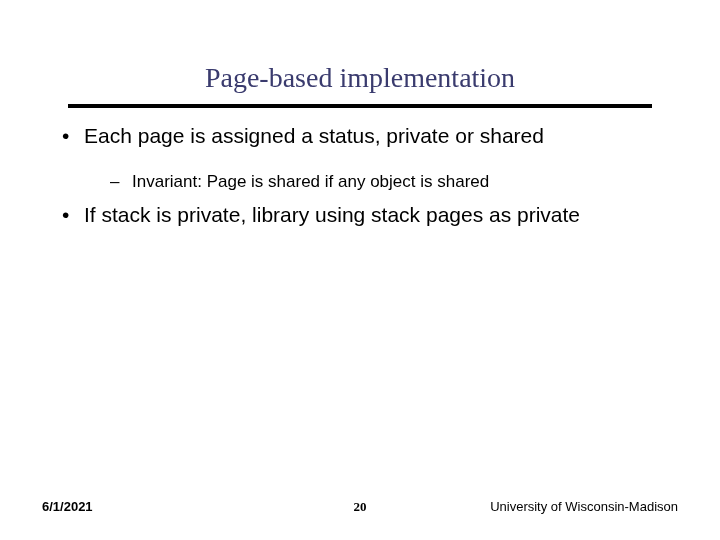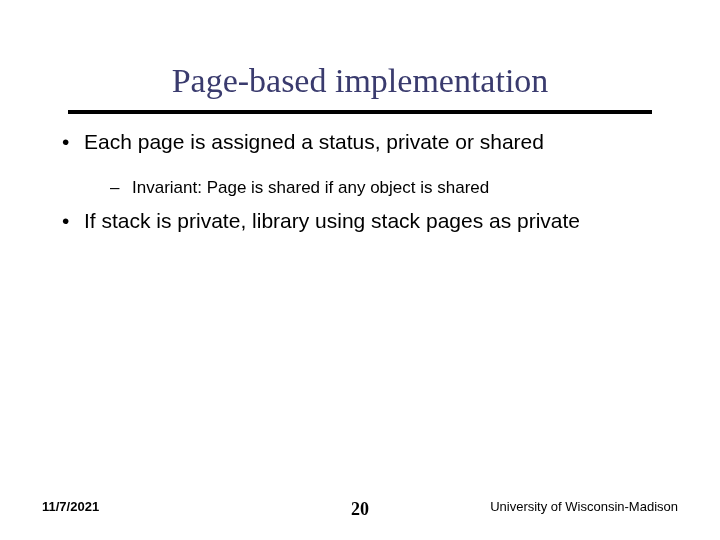--- a/index.html
+++ b/index.html
@@ -7,21 +7,21 @@
   .slide {
     width: 720px;
     height: 540px;
     position: relative;
     padding: 0;
   }
   .title {
     text-align: center;
     font-family: "Times New Roman", Times, serif;
     color: #3a3b6e;
-    font-size: 34px;
+    font-size: 28px;
     font-weight: 400;
     padding-top: 62px;
     padding-bottom: 6px;
   }
   .rule {
     height: 4px;
     background: #000;
     margin-left: 68px;
     margin-right: 68px;
     margin-top: 4px;
@@ -78,21 +78,21 @@
   }
   .footer-left {
     font-size: 13px;
     font-weight: bold;
   }
   .footer-center {
     position: absolute;
     left: 50%;
     transform: translateX(-50%);
     font-family: "Times New Roman", Times, serif;
-    font-size: 18px;
+    font-size: 13px;
     font-weight: bold;
   }
   .footer-right {
     font-size: 13px;
     font-weight: normal;
   }
 </style>
 </head>
 <body>
 
@@ -110,17 +110,17 @@
           </li>
         </ul>
       </li>
       <li>
         <span>If stack is private, library using stack pages as private</span>
       </li>
     </ul>
   </div>
 
   <div class="footer">
-    <div class="footer-left">11/7/2021</div>
+    <div class="footer-left">6/1/2021</div>
     <div class="footer-center">20</div>
     <div class="footer-right">University of Wisconsin-Madison</div>
   </div>
 </div>
 
 </body></html>

